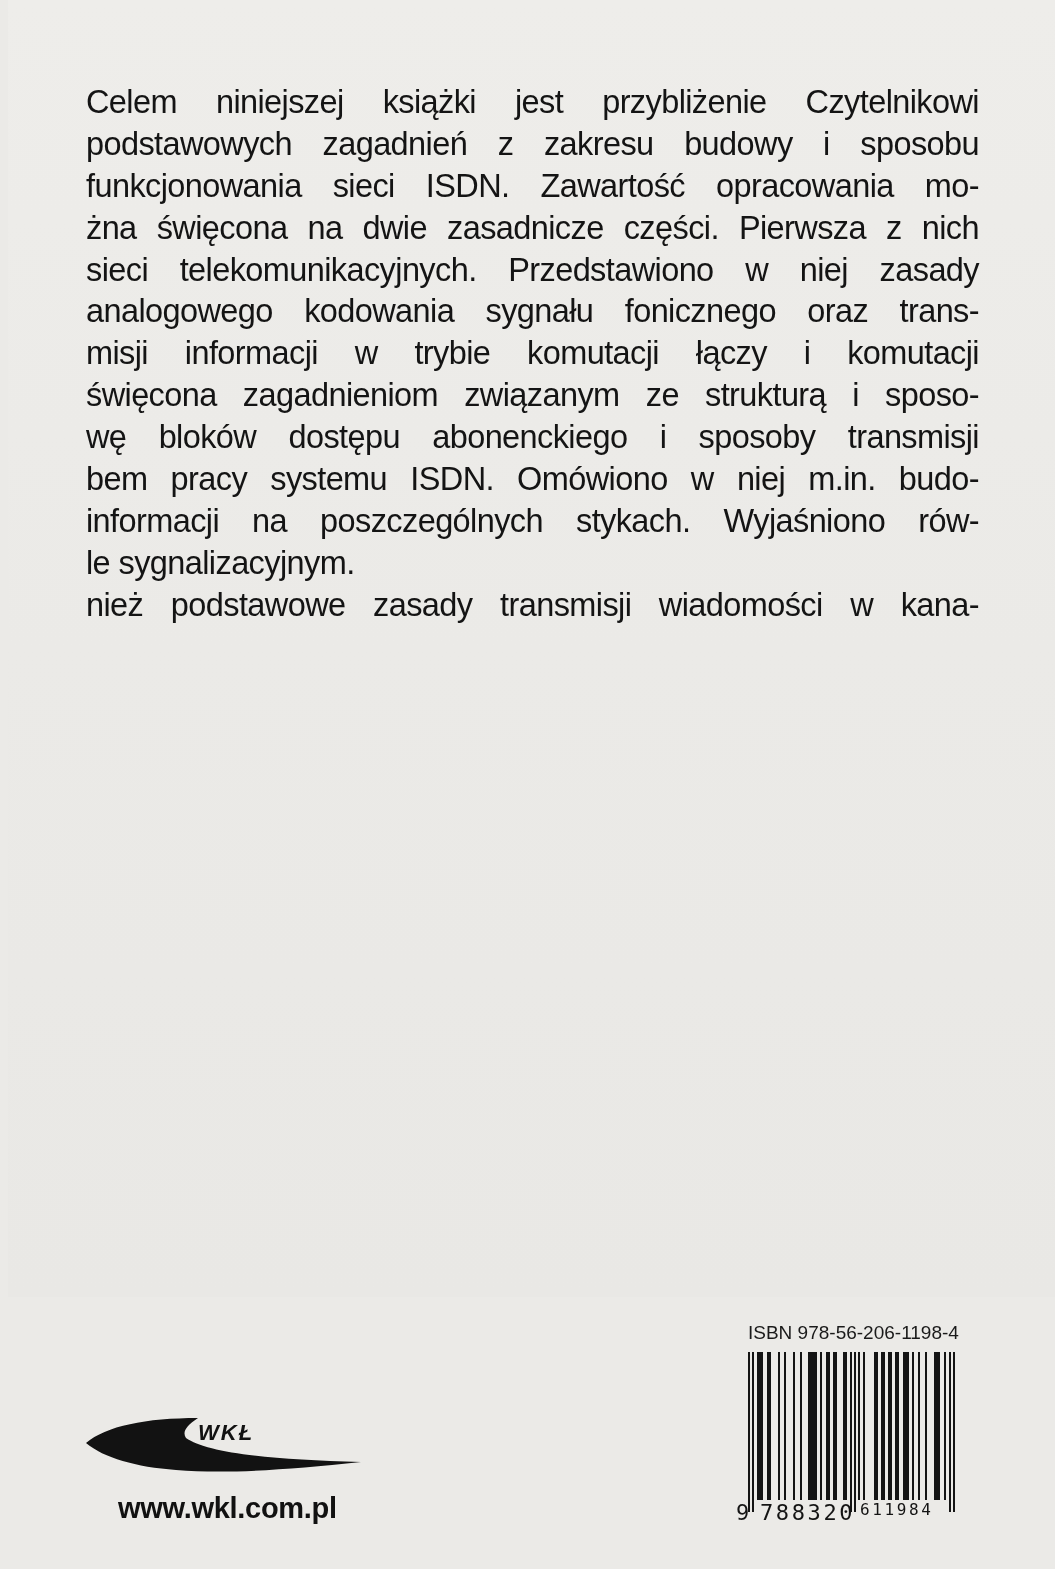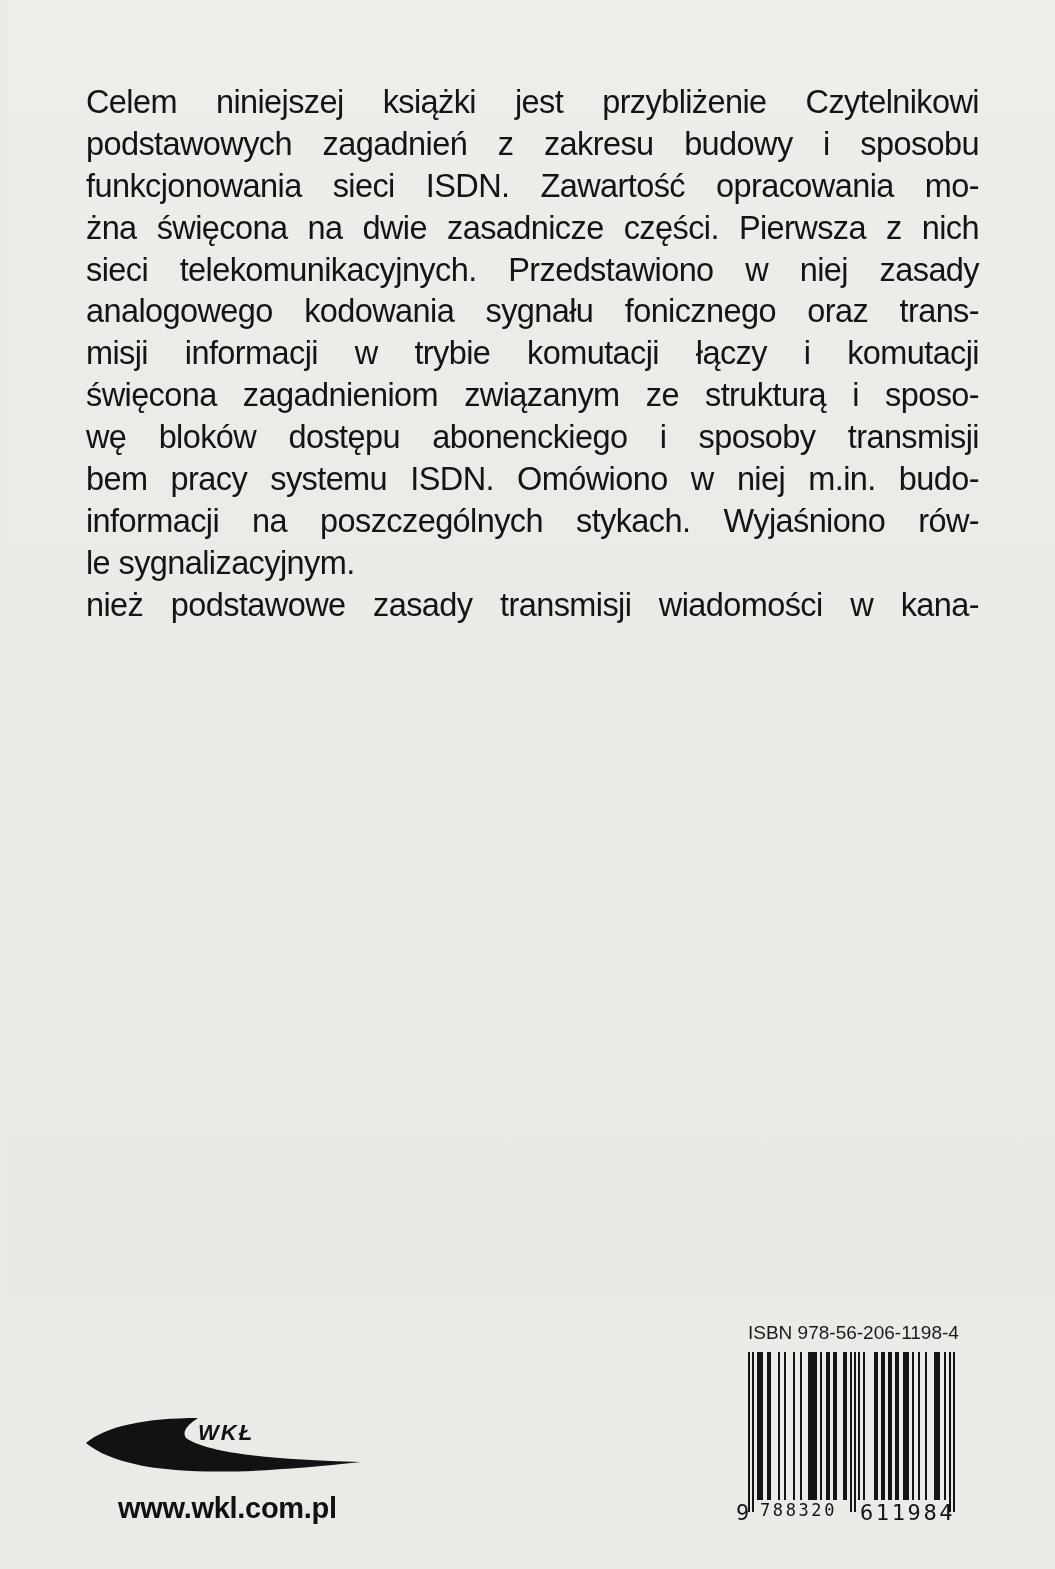--- a/index.html
+++ b/index.html
@@ -131,22 +131,22 @@
       <rect x="186" y="0" width="6" height="148"></rect>
       <rect x="196" y="0" width="2" height="148"></rect>
 
       <rect x="201" y="0" width="2" height="160"></rect>
       <rect x="205" y="0" width="2" height="160"></rect>
     </g>
   </svg>
 
   <div class="barcode-digits">
     <span style="position:absolute;left:0;top:0;font-size:22px;font-family:'DejaVu Sans Mono',monospace;">9</span>
-    <span style="position:absolute;left:24px;top:0;font-size:17px;letter-spacing:2.6px;font-family:'DejaVu Sans Mono',monospace;">788320</span>
-    <span style="position:absolute;left:124px;top:0;font-size:22px;letter-spacing:2.6px;font-family:'DejaVu Sans Mono',monospace;">611984</span>
+    <span style="position:absolute;left:24px;top:0;font-size:22px;letter-spacing:2.6px;font-family:'DejaVu Sans Mono',monospace;">788320</span>
+    <span style="position:absolute;left:124px;top:0;font-size:16px;letter-spacing:2.6px;font-family:'DejaVu Sans Mono',monospace;">611984</span>
   </div>
 
   <svg class="logo" viewBox="0 0 275 70">
     <path d="M0,33 C20,16 60,8 112,8 C100,16 96,22 100,28 C120,42 180,50 275,52 C200,60 140,64 90,60 C50,57 18,48 0,33 Z" fill="#121212"></path>
     <text x="112" y="30" font-family="'Liberation Sans', sans-serif" font-weight="bold" font-style="italic" font-size="22" fill="#121212" letter-spacing="2">WKŁ</text>
   </svg>
 
   <div class="url">www.wkl.com.pl</div>
 
 </div>

